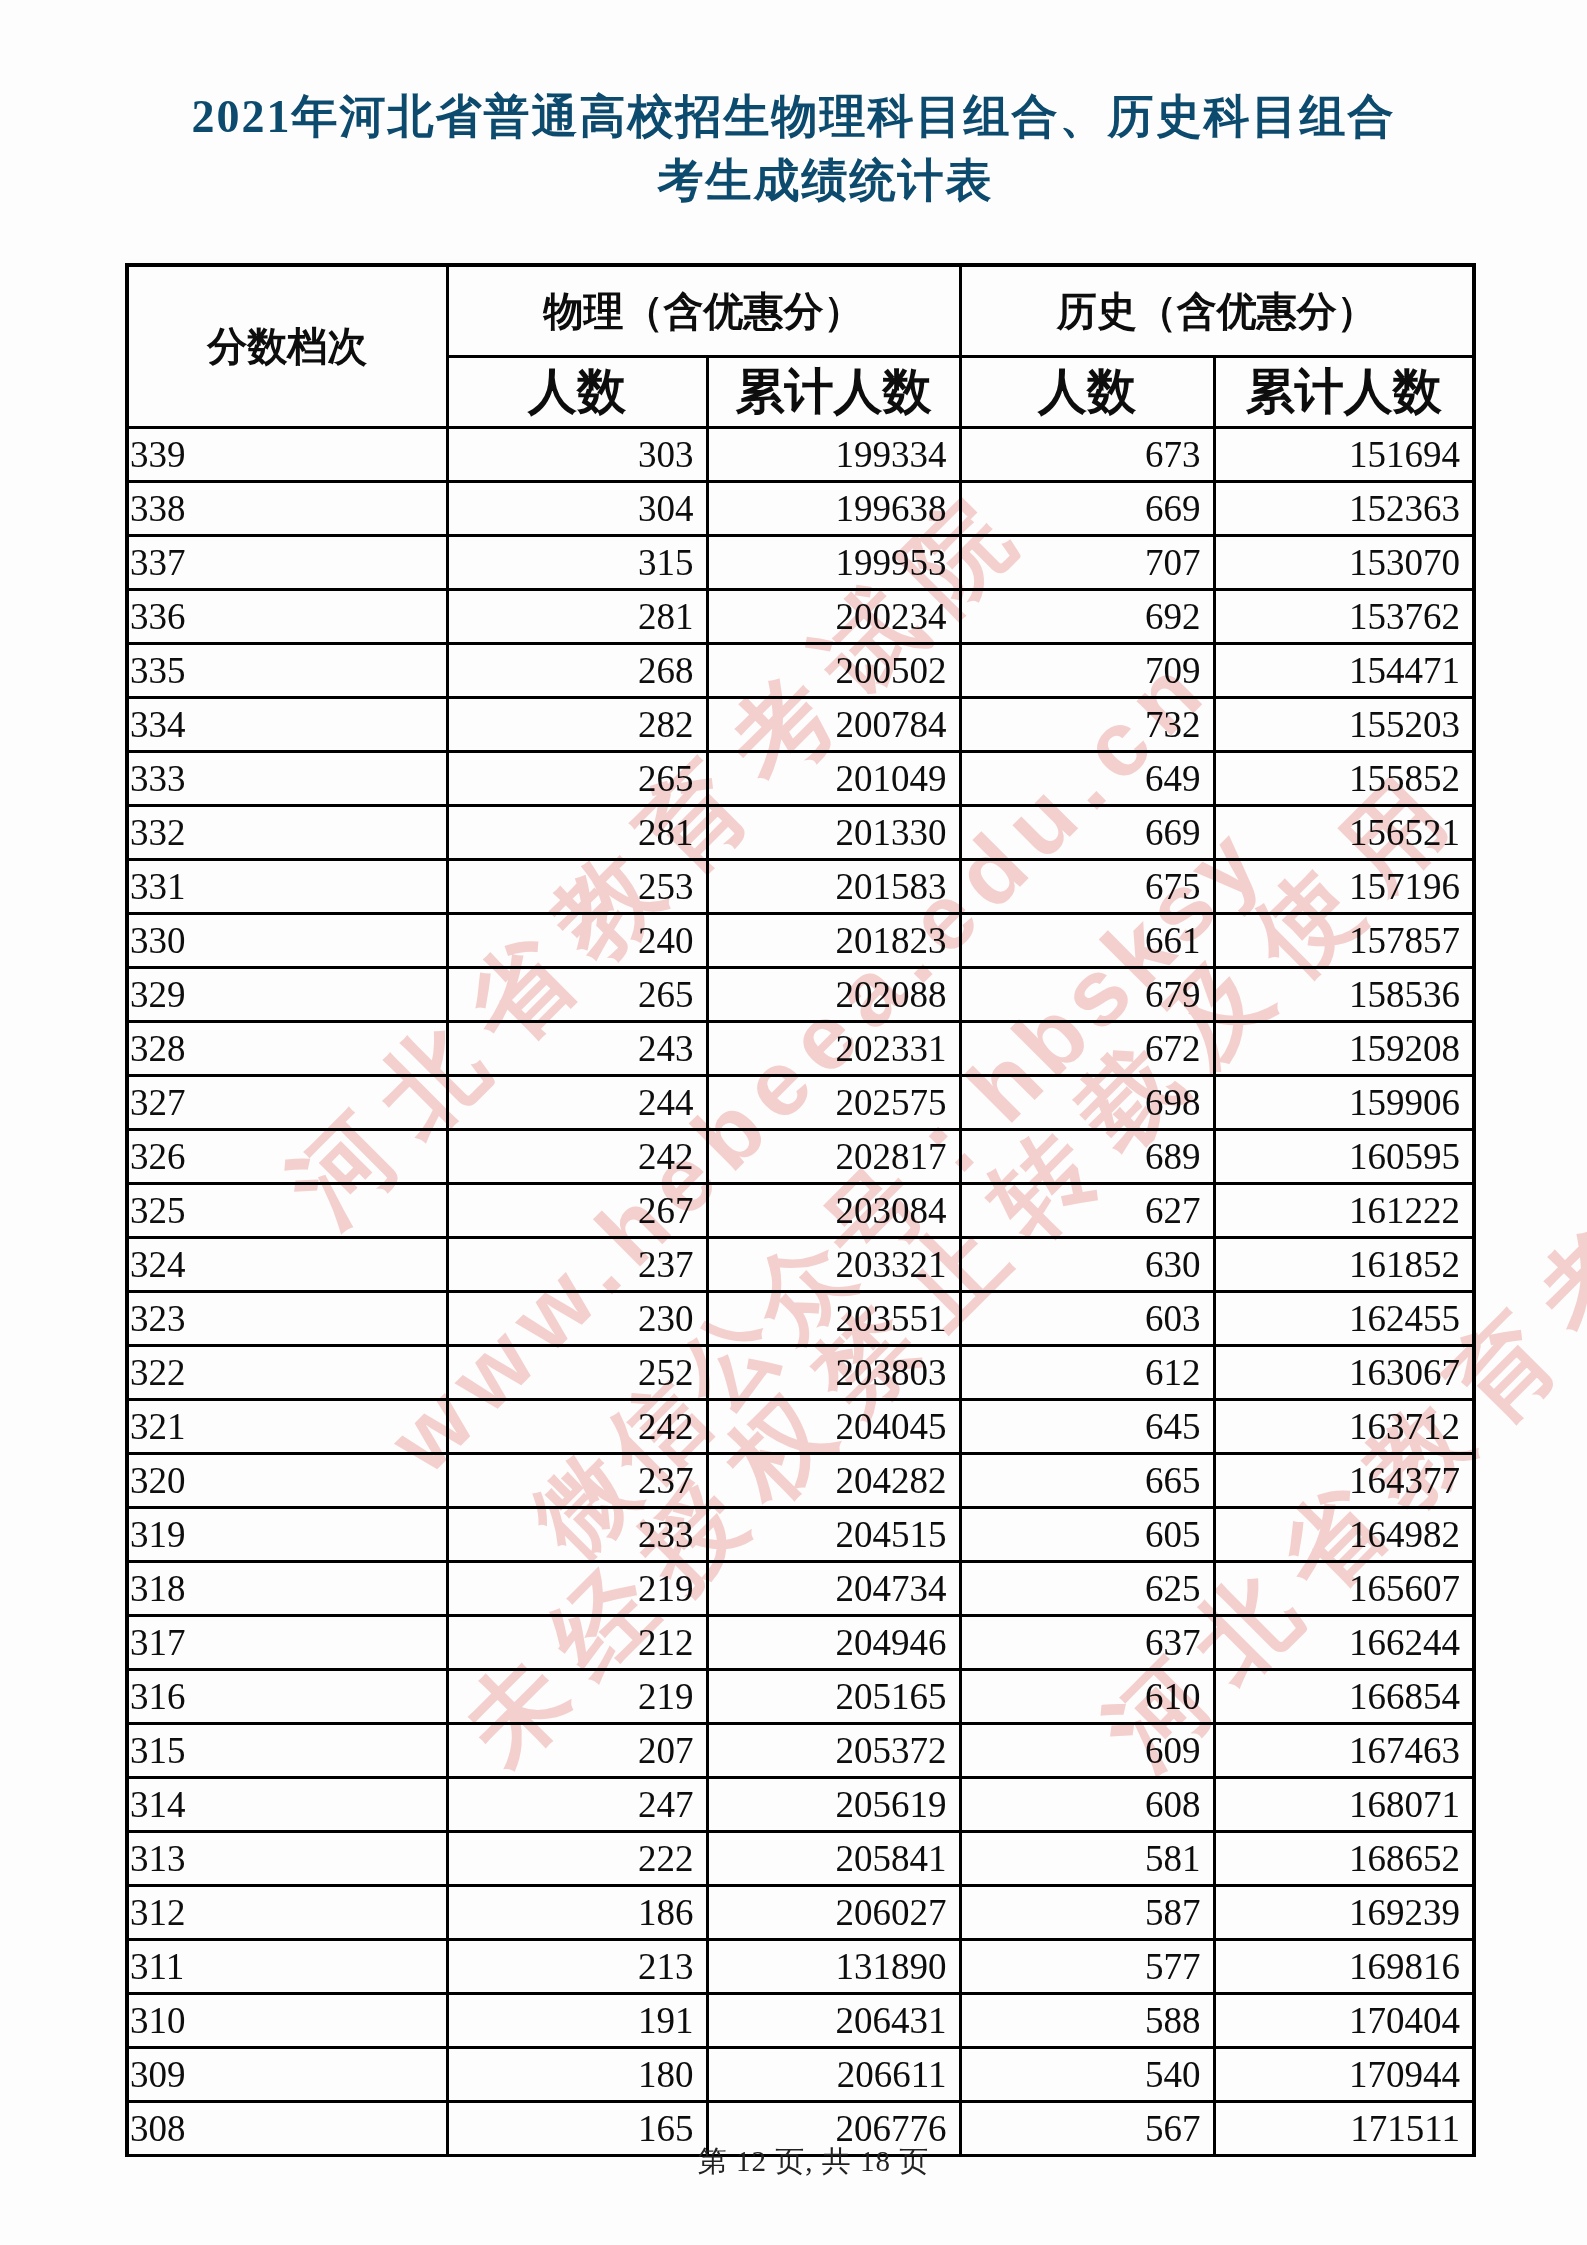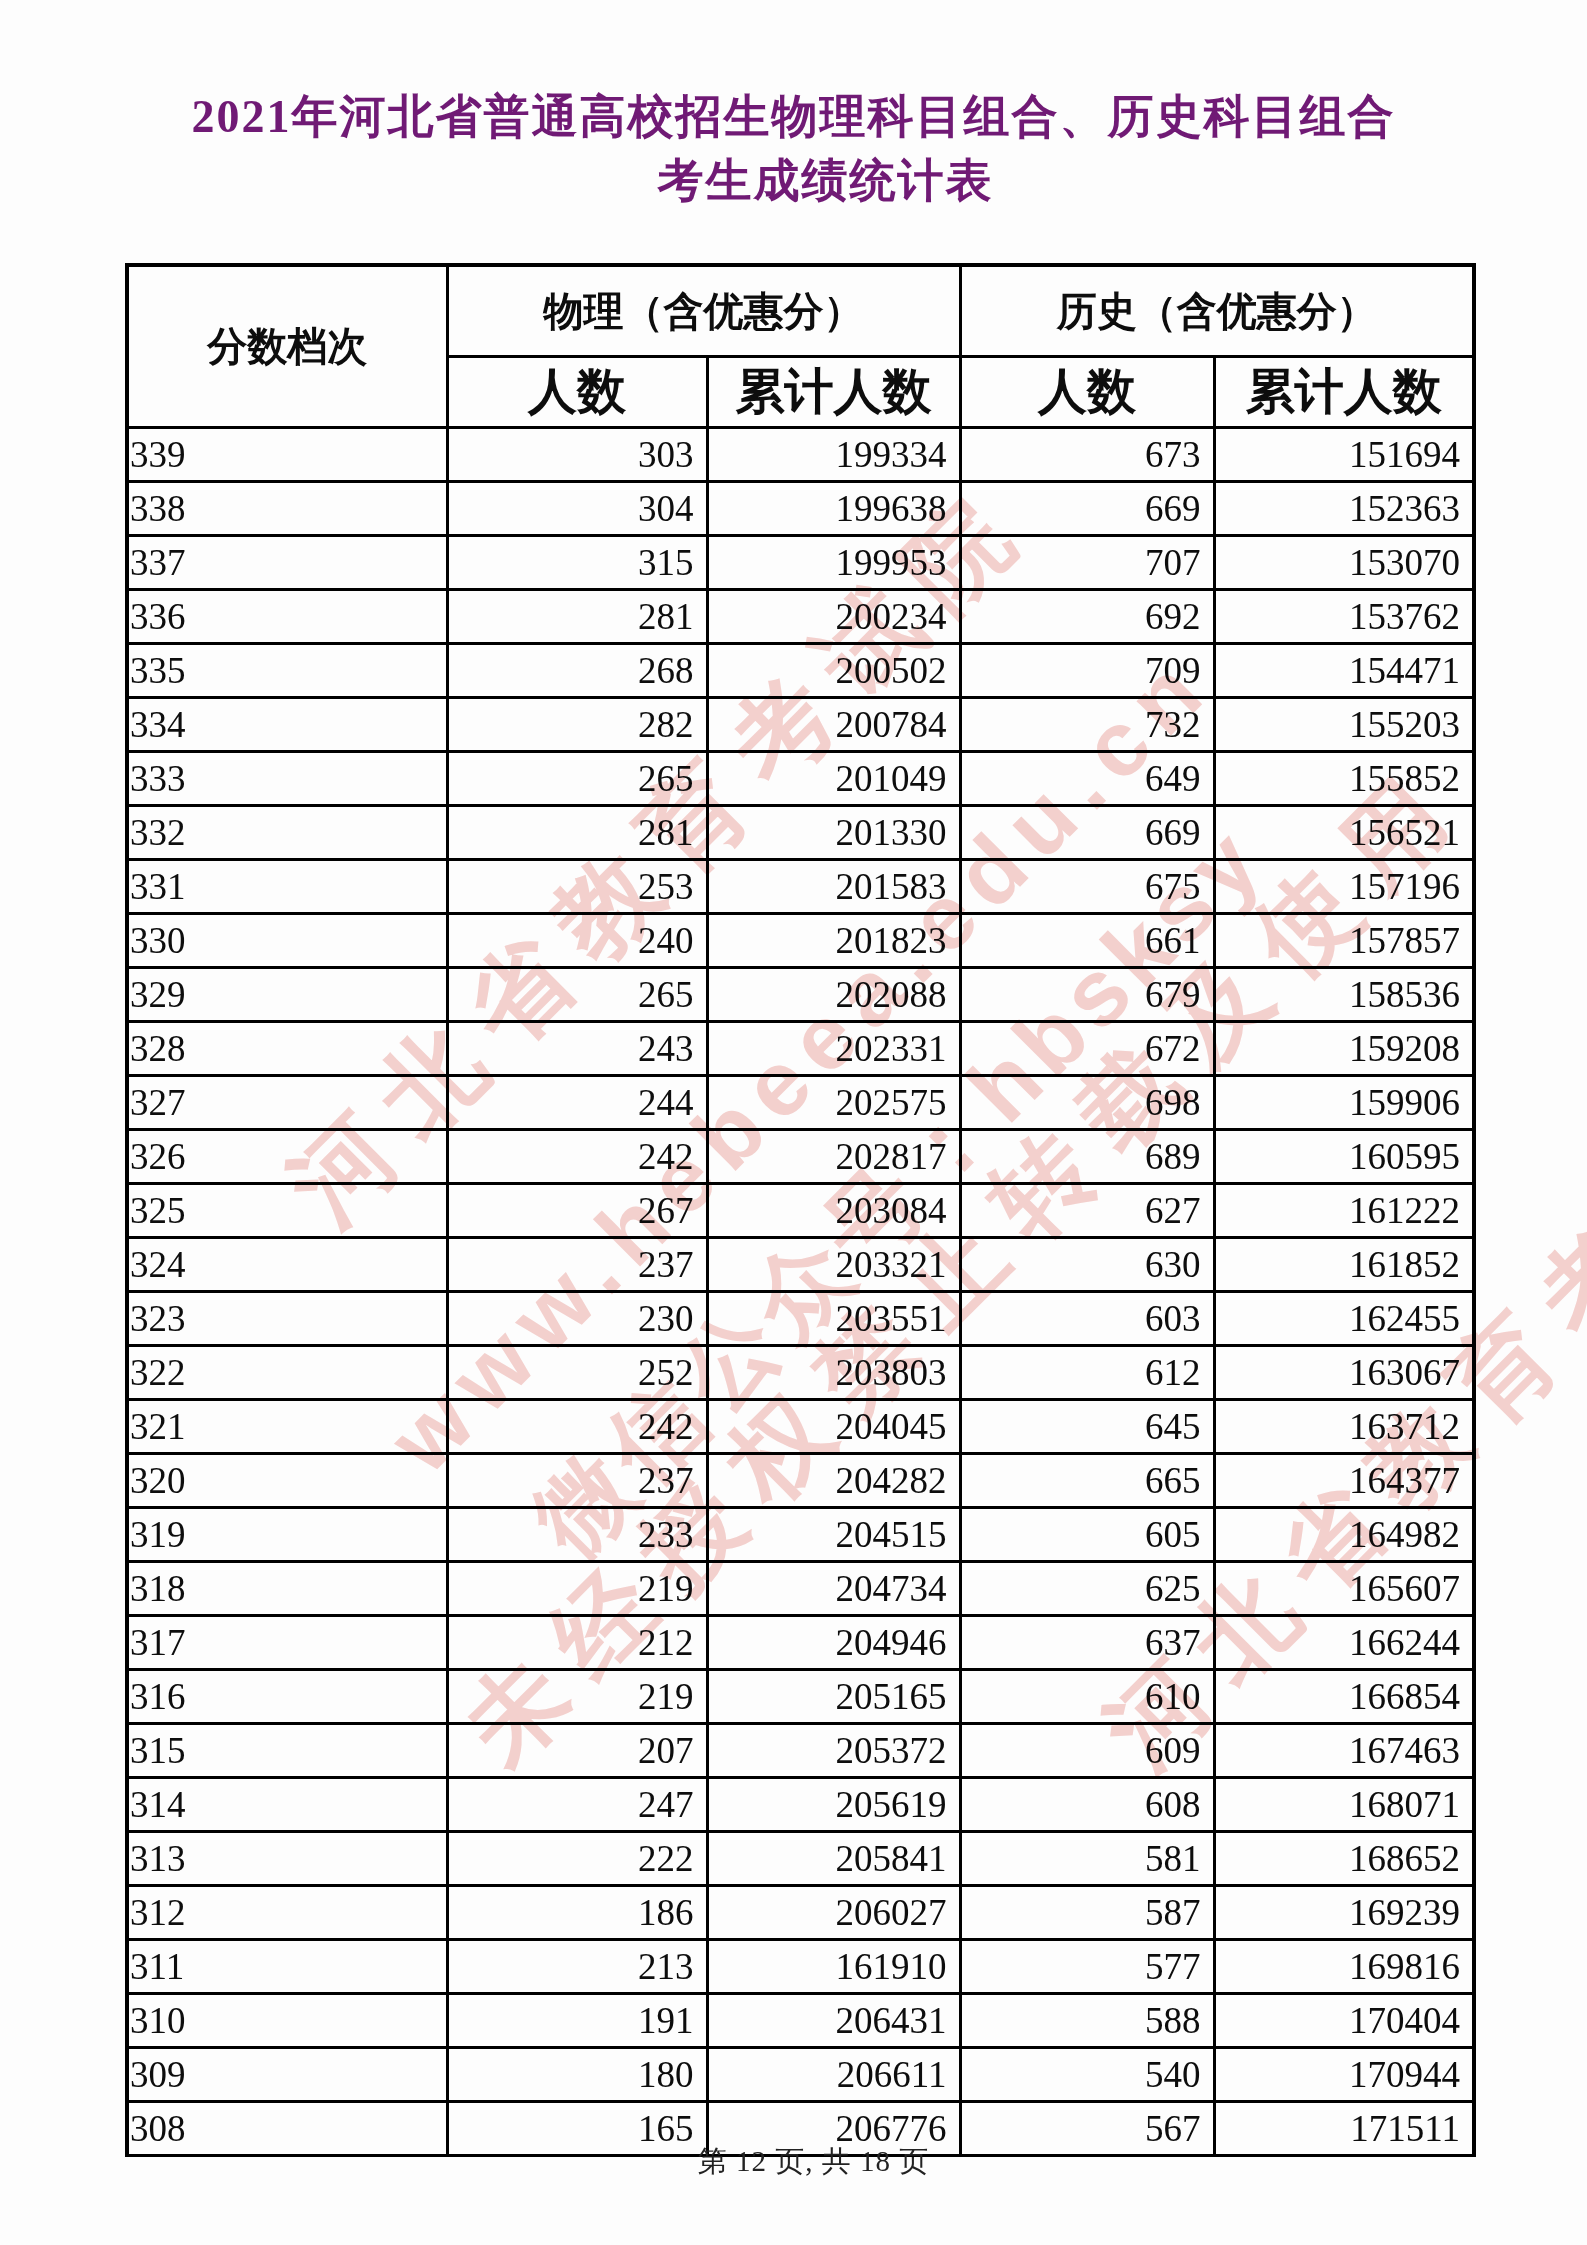--- a/index.html
+++ b/index.html
@@ -4,21 +4,21 @@
 <style>
   html,body{margin:0;padding:0;}
   body{
     width:1587px;height:2245px;position:relative;overflow:hidden;
     background:#fdfdfd;color:#0d0d0d;
     font-family:"Liberation Serif","DejaVu Serif",serif;
   }
   
   .title-line{
     position:absolute;left:0;width:100%;text-align:center;
-    font-weight:700;font-size:46px;letter-spacing:2px;color:#701a75;z-index:1;
+    font-weight:700;font-size:46px;letter-spacing:2px;color:#0c4a6e;z-index:1;
   }
   .title-line.l1{top:86px;}
   .title-line.l2{top:150px;margin-left:32px;}
   
   table.score{
     position:absolute;left:125px;top:263px;width:1347px;
     border-collapse:collapse;table-layout:fixed;z-index:1;
     border:4px solid #000;
   }
   table.score th,table.score td{
@@ -283,21 +283,21 @@
         <tr>
           <td class="c-score">312</td>
           <td class="c-num">186</td>
           <td class="c-num">206027</td>
           <td class="c-num">587</td>
           <td class="c-num">169239</td>
         </tr>
         <tr>
           <td class="c-score">311</td>
           <td class="c-num">213</td>
-          <td class="c-num">161910</td>
+          <td class="c-num">131890</td>
           <td class="c-num">577</td>
           <td class="c-num">169816</td>
         </tr>
         <tr>
           <td class="c-score">310</td>
           <td class="c-num">191</td>
           <td class="c-num">206431</td>
           <td class="c-num">588</td>
           <td class="c-num">170404</td>
         </tr>

